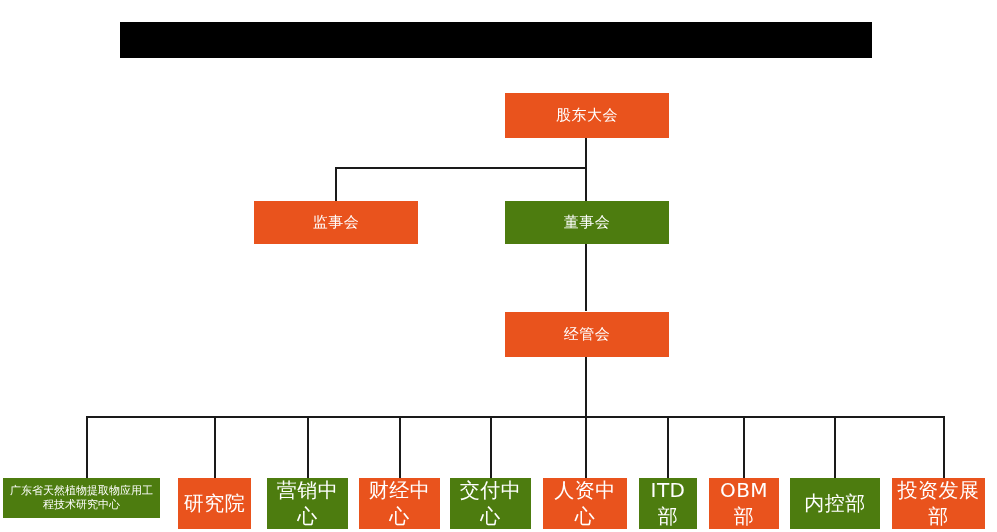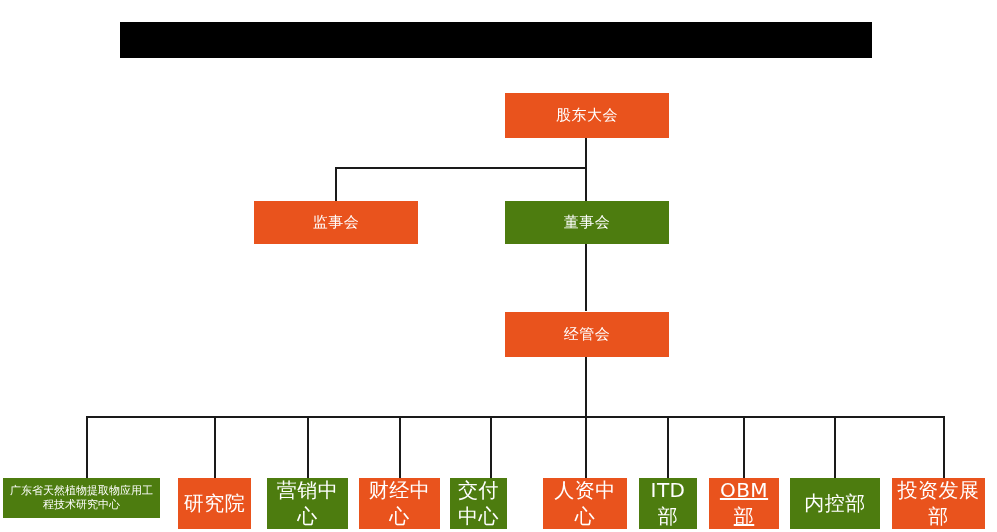--- a/index.html
+++ b/index.html
@@ -94,25 +94,25 @@
   <div class="node tone-dark size-lg" style="left:505px; top:312px; width:164px; height:45px;">经管会</div>
 
   <div class="node tone-light size-sm" style="left:3px; top:478px; width:157px; height:38px;">广东省天然植物提取物应用工程技术研究中心</div>
 
   <div class="node tone-dark size-md" style="left:178px; top:478px; width:73px; height:51px;">研究院</div>
 
   <div class="node tone-light size-md" style="left:267px; top:478px; width:81px; height:51px;">营销中心</div>
 
   <div class="node tone-dark size-md" style="left:359px; top:478px; width:81px; height:51px;">财经中心</div>
 
-  <div class="node tone-light size-md" style="left:450px; top:478px; width:57px; height:51px;">交付中心</div>
+  <div class="node tone-light size-md" style="left:450px; top:478px; width:81px; height:51px;">交付中心</div>
 
   <div class="node tone-dark size-md" style="left:543px; top:478px; width:84px; height:51px;">人资中心</div>
 
   <div class="node tone-light size-md" style="left:639px; top:478px; width:58px; height:51px;">ITD部</div>
 
-  <div class="node tone-dark size-md" style="left:709px; top:478px; width:70px; height:51px;text-decoration:underline;">OBM部</div>
+  <div class="node tone-dark size-md" style="left:709px; top:478px; width:70px; height:51px;">OBM部</div>
 
   <div class="node tone-light size-md" style="left:790px; top:478px; width:90px; height:51px;">内控部</div>
 
   <div class="node tone-dark size-md" style="left:892px; top:478px; width:93px; height:51px;">投资发展部</div>
 
 </div>
 
 </body></html>

